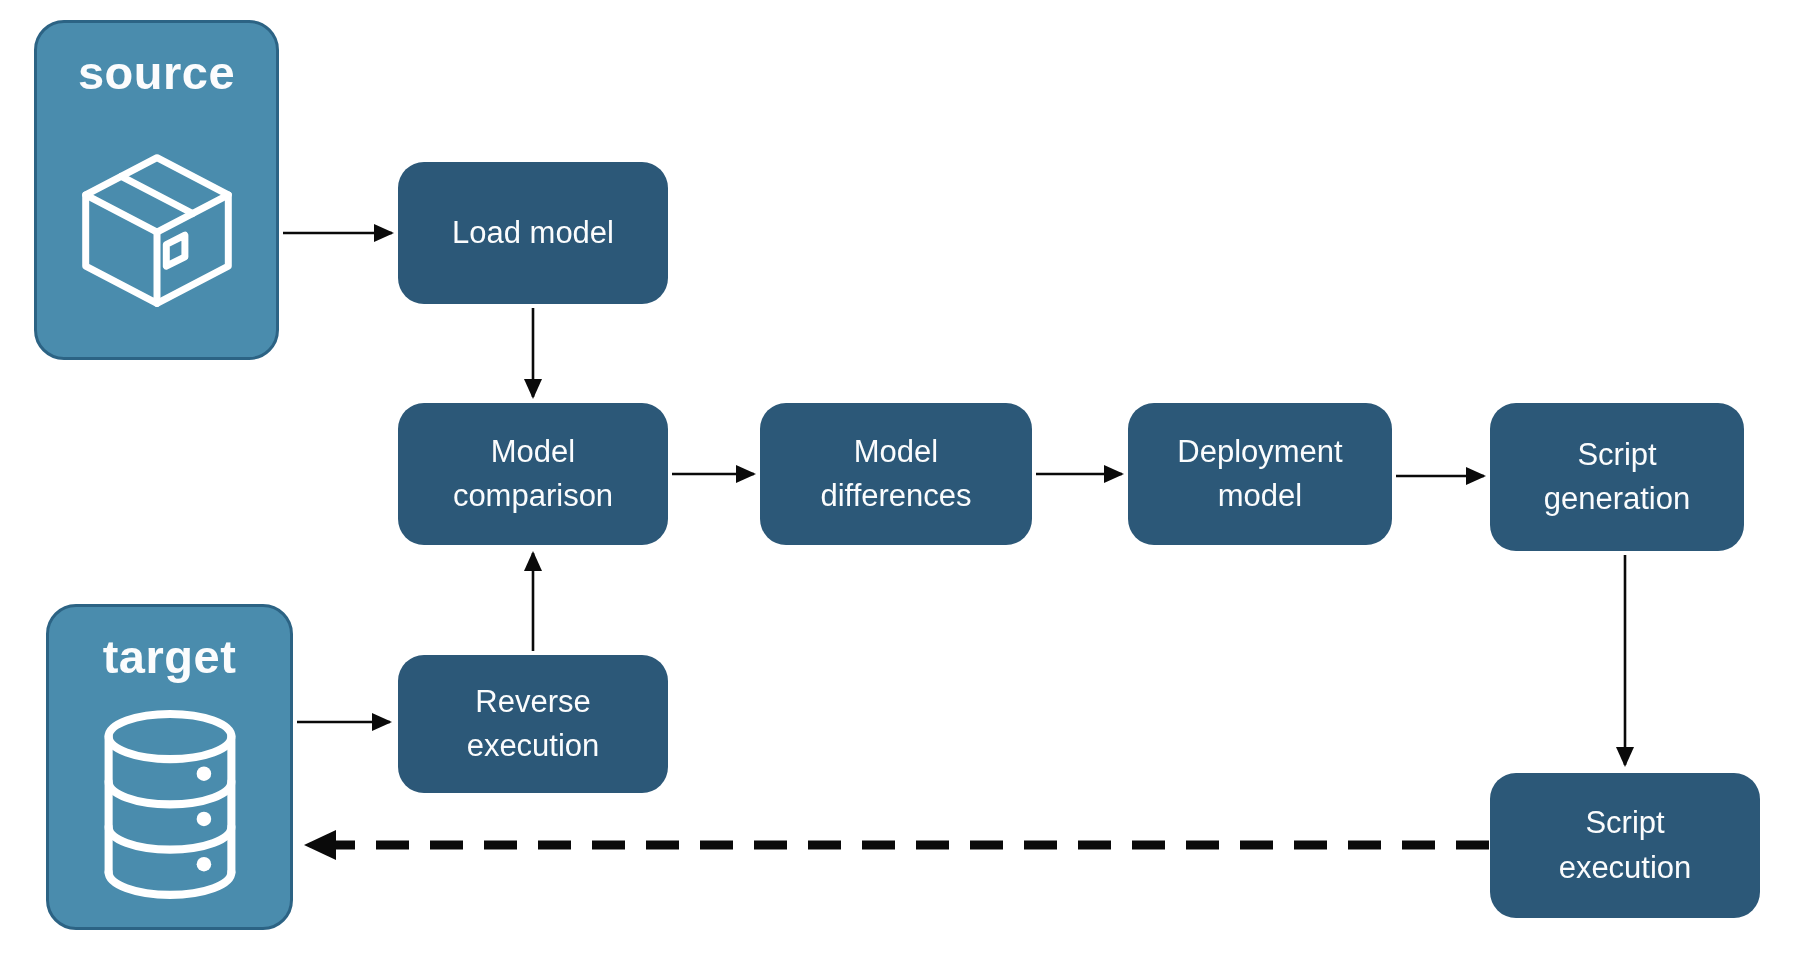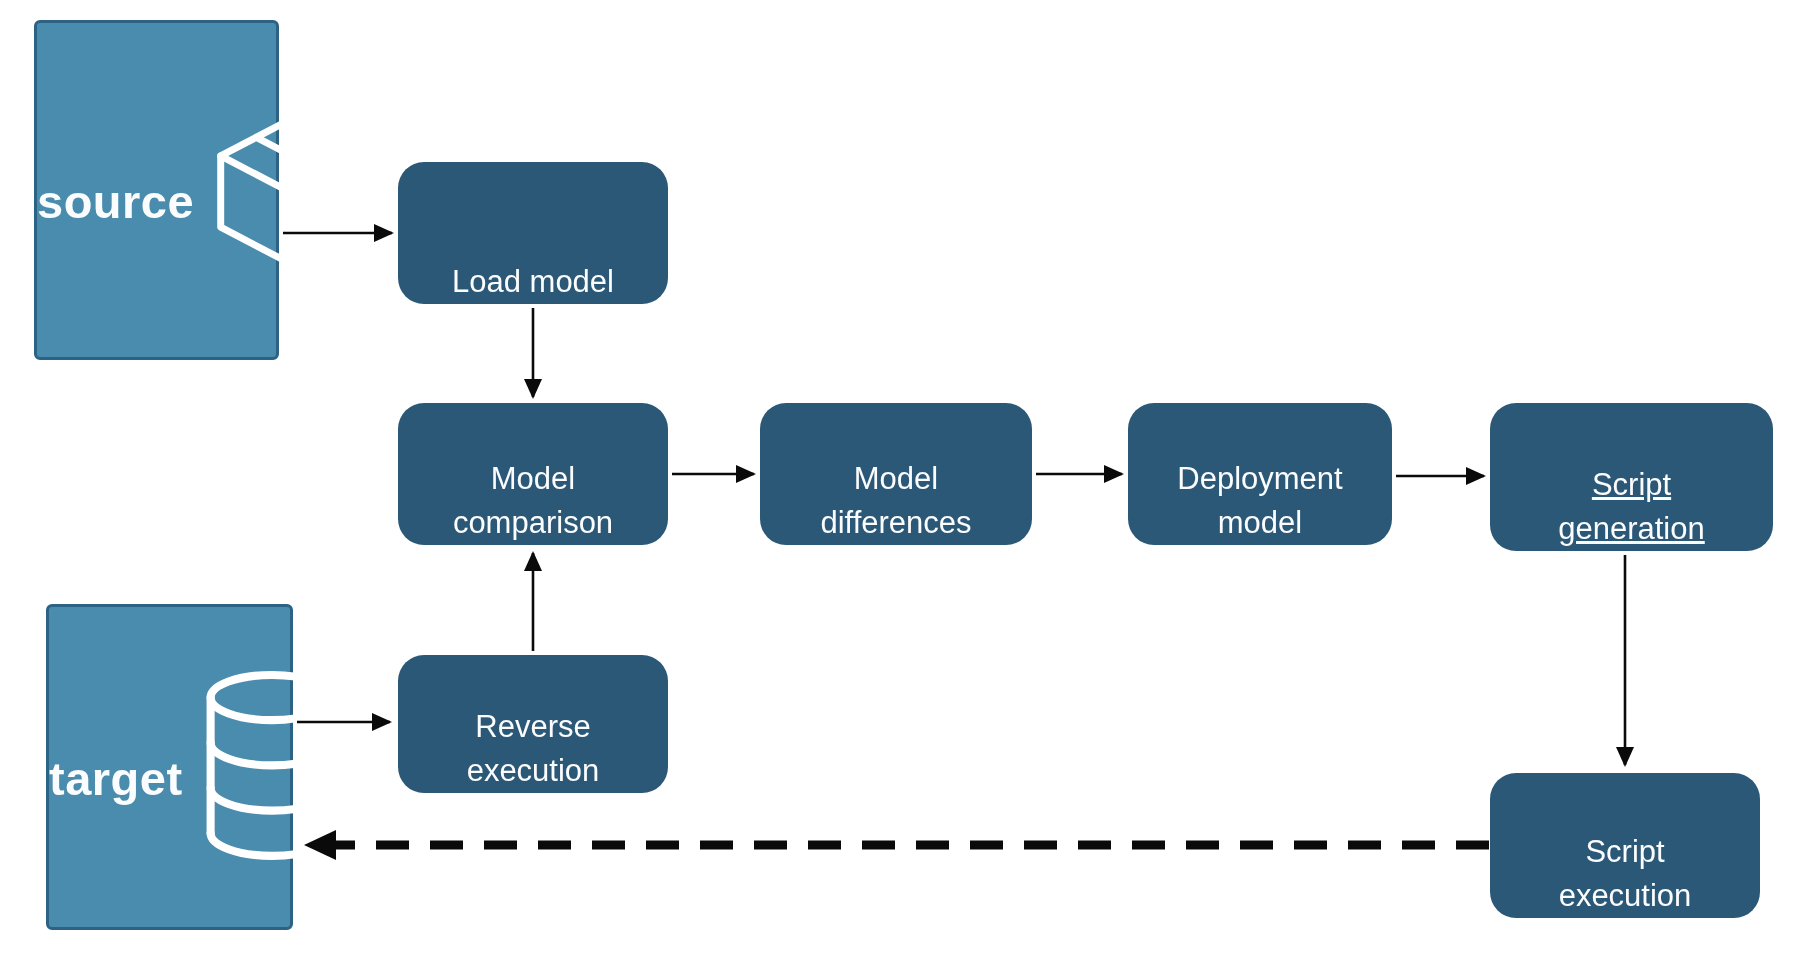--- a/index.html
+++ b/index.html
@@ -11,25 +11,27 @@
     width: 1800px;
     height: 959px;
     background: var(--canvas-bg, #fff);
     overflow: hidden;
   }
 
   
   .entity {
     position: absolute;
     display: flex;
+    flex-direction: column;
     align-items: center;
     background: var(--entity-fill, #4A8CAD);
     border: 3px solid var(--entity-border, #2C6384);
-    border-radius: 6px;
+    border-radius: 30px;
     color: var(--label-text, #fff);
+    justify-content: flex-end;
   }
   .entity .entity-label {
     font-weight: bold;
     font-size: 47px;
     letter-spacing: 0.5px;
     margin-top: 22px;
   }
   .entity .icon-wrap {
     flex: 1;
     display: flex;
@@ -42,39 +44,39 @@
     fill: none;
     stroke: #fff;
     stroke-linejoin: round;
     stroke-linecap: round;
   }
 
   
   .step {
     position: absolute;
     display: flex;
-    align-items: flex-end;
+    align-items: center;
     justify-content: center;
     text-align: center;
     background: var(--step-fill, #2C5878);
     border-radius: 26px;
     color: var(--label-text, #fff);
     font-size: 31px;
     line-height: 1.42;
     padding: 0 28px;
   }
 
   
   .n-source      { left: 34px;   top: 20px;  width: 245px; height: 340px; }
   .n-target      { left: 46px;   top: 604px; width: 247px; height: 326px; }
   .n-load        { left: 398px;  top: 162px; width: 270px; height: 142px; }
   .n-comparison  { left: 398px;  top: 403px; width: 270px; height: 142px; }
   .n-differences { left: 760px;  top: 403px; width: 272px; height: 142px; }
   .n-deployment  { left: 1128px; top: 403px; width: 264px; height: 142px; }
-  .n-generation  { left: 1490px; top: 403px; width: 283px; height: 148px; text-decoration: underline; }
+  .n-generation  { left: 1490px; top: 403px; width: 254px; height: 148px; }
   .n-reverse     { left: 398px;  top: 655px; width: 270px; height: 138px; }
   .n-execution   { left: 1490px; top: 773px; width: 270px; height: 145px; }
 
   
   .arrows {
     position: absolute;
     left: 0; top: 0;
     width: 1800px;
     height: 959px;
     pointer-events: none;

